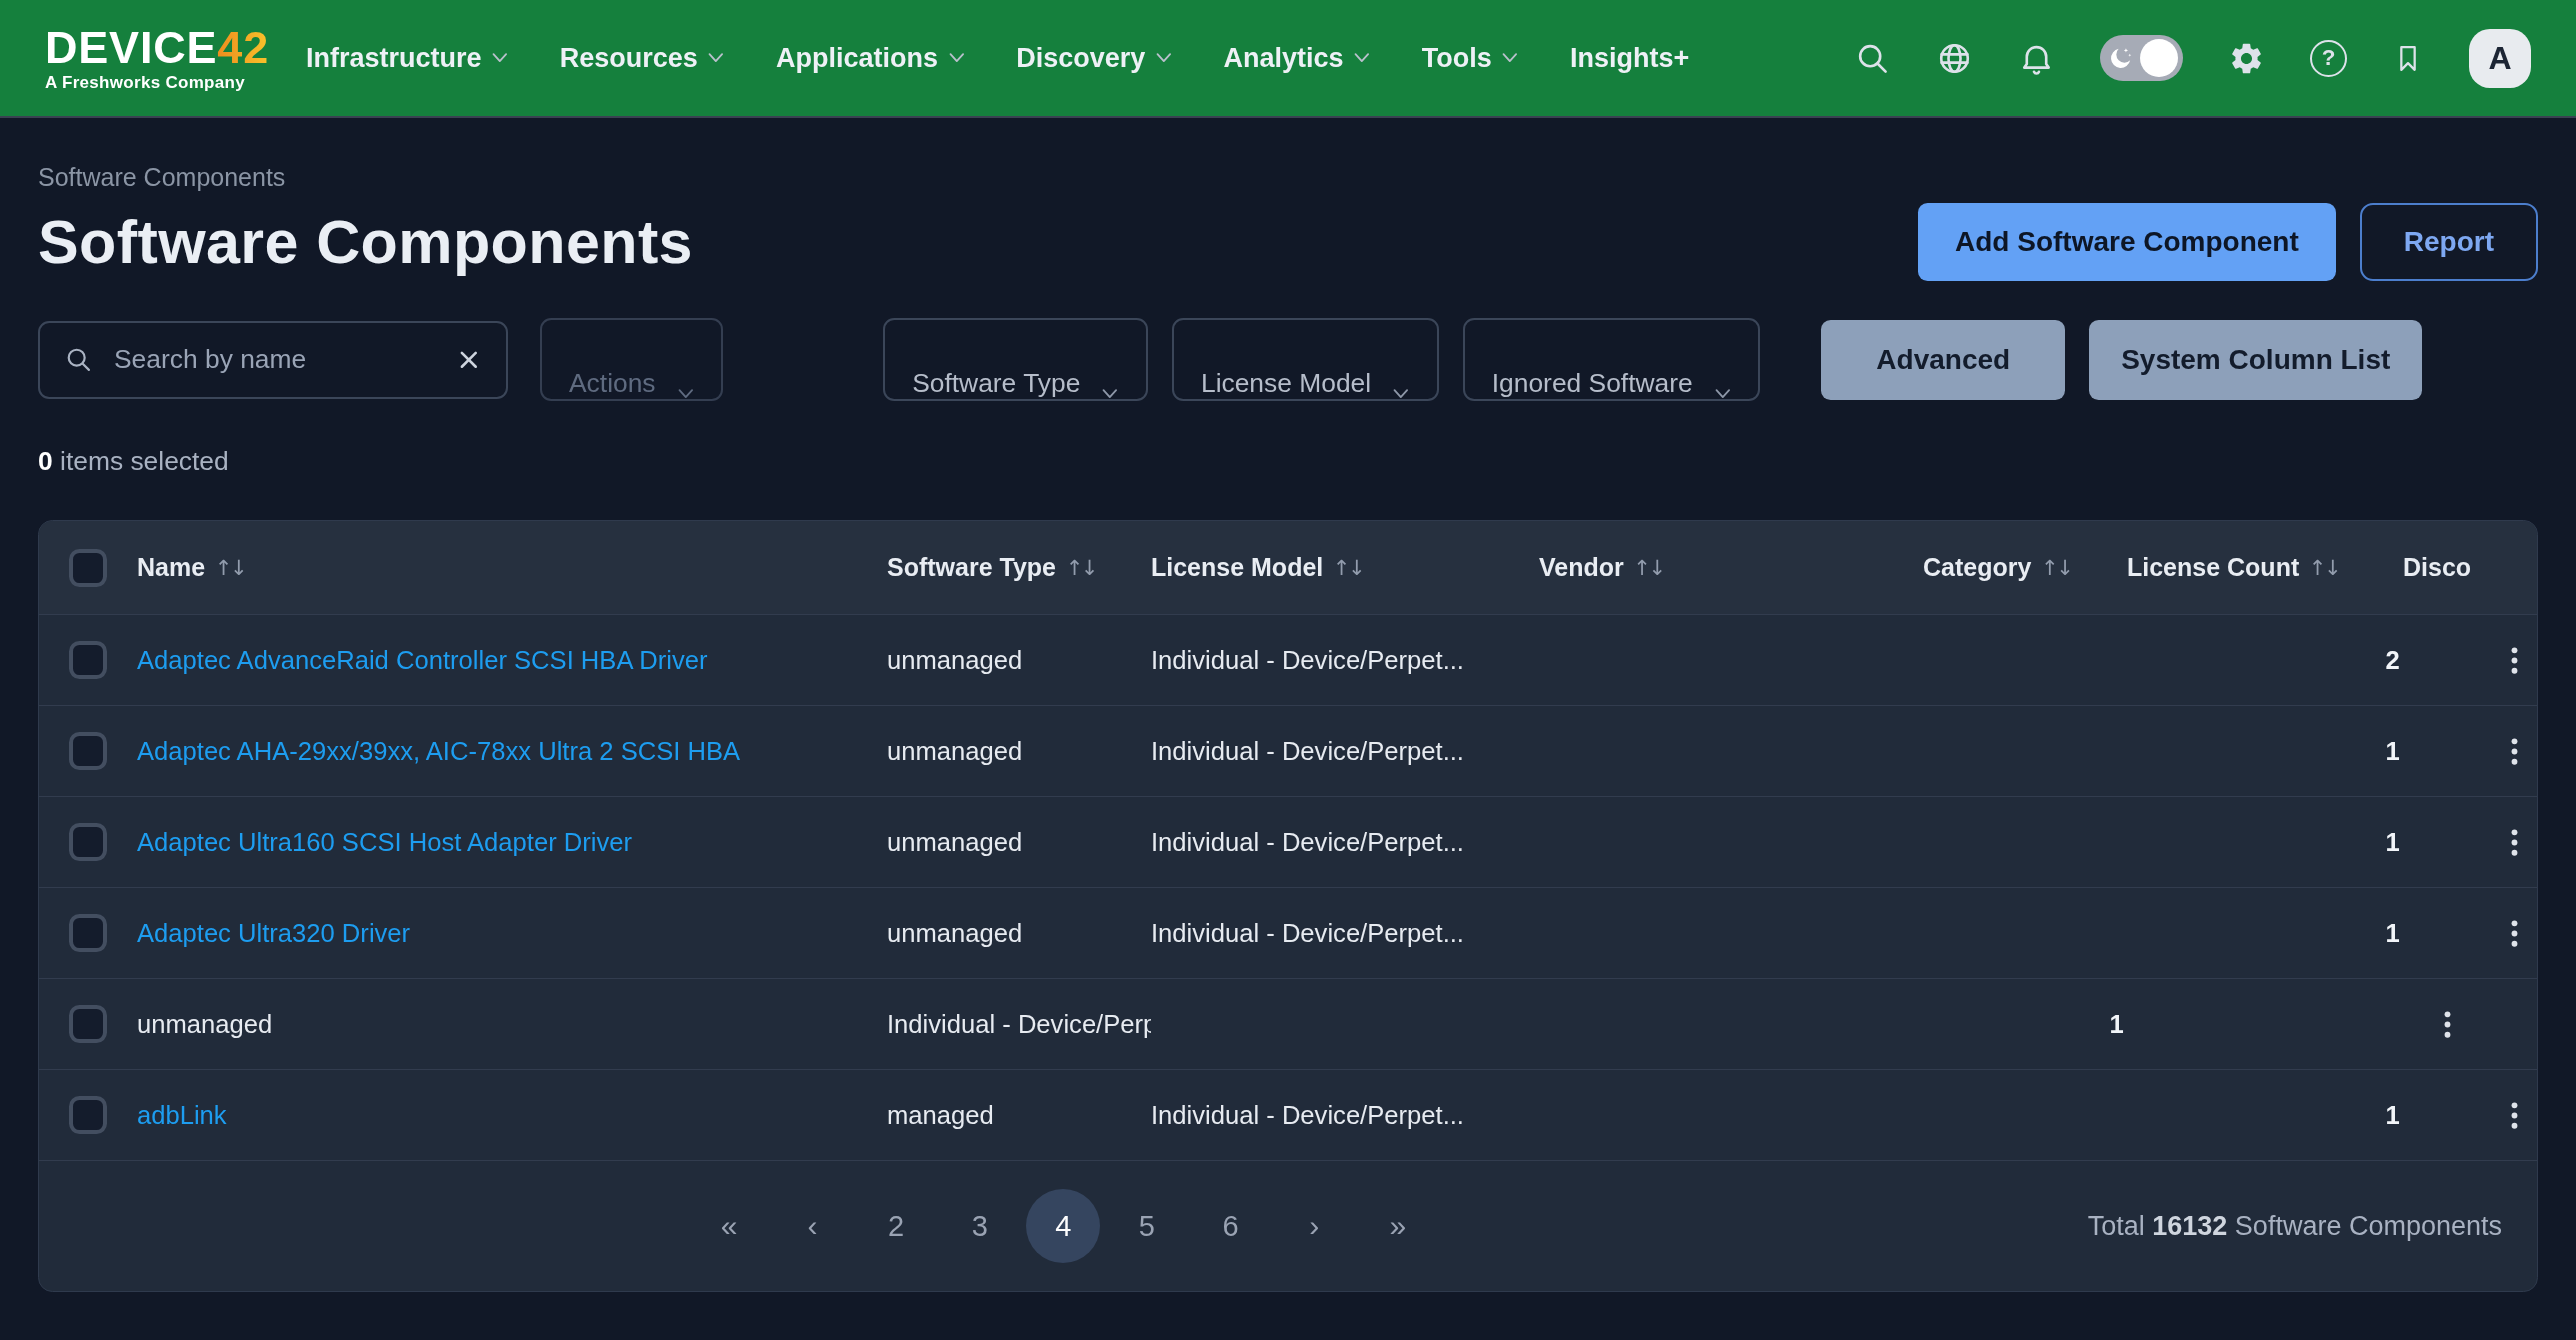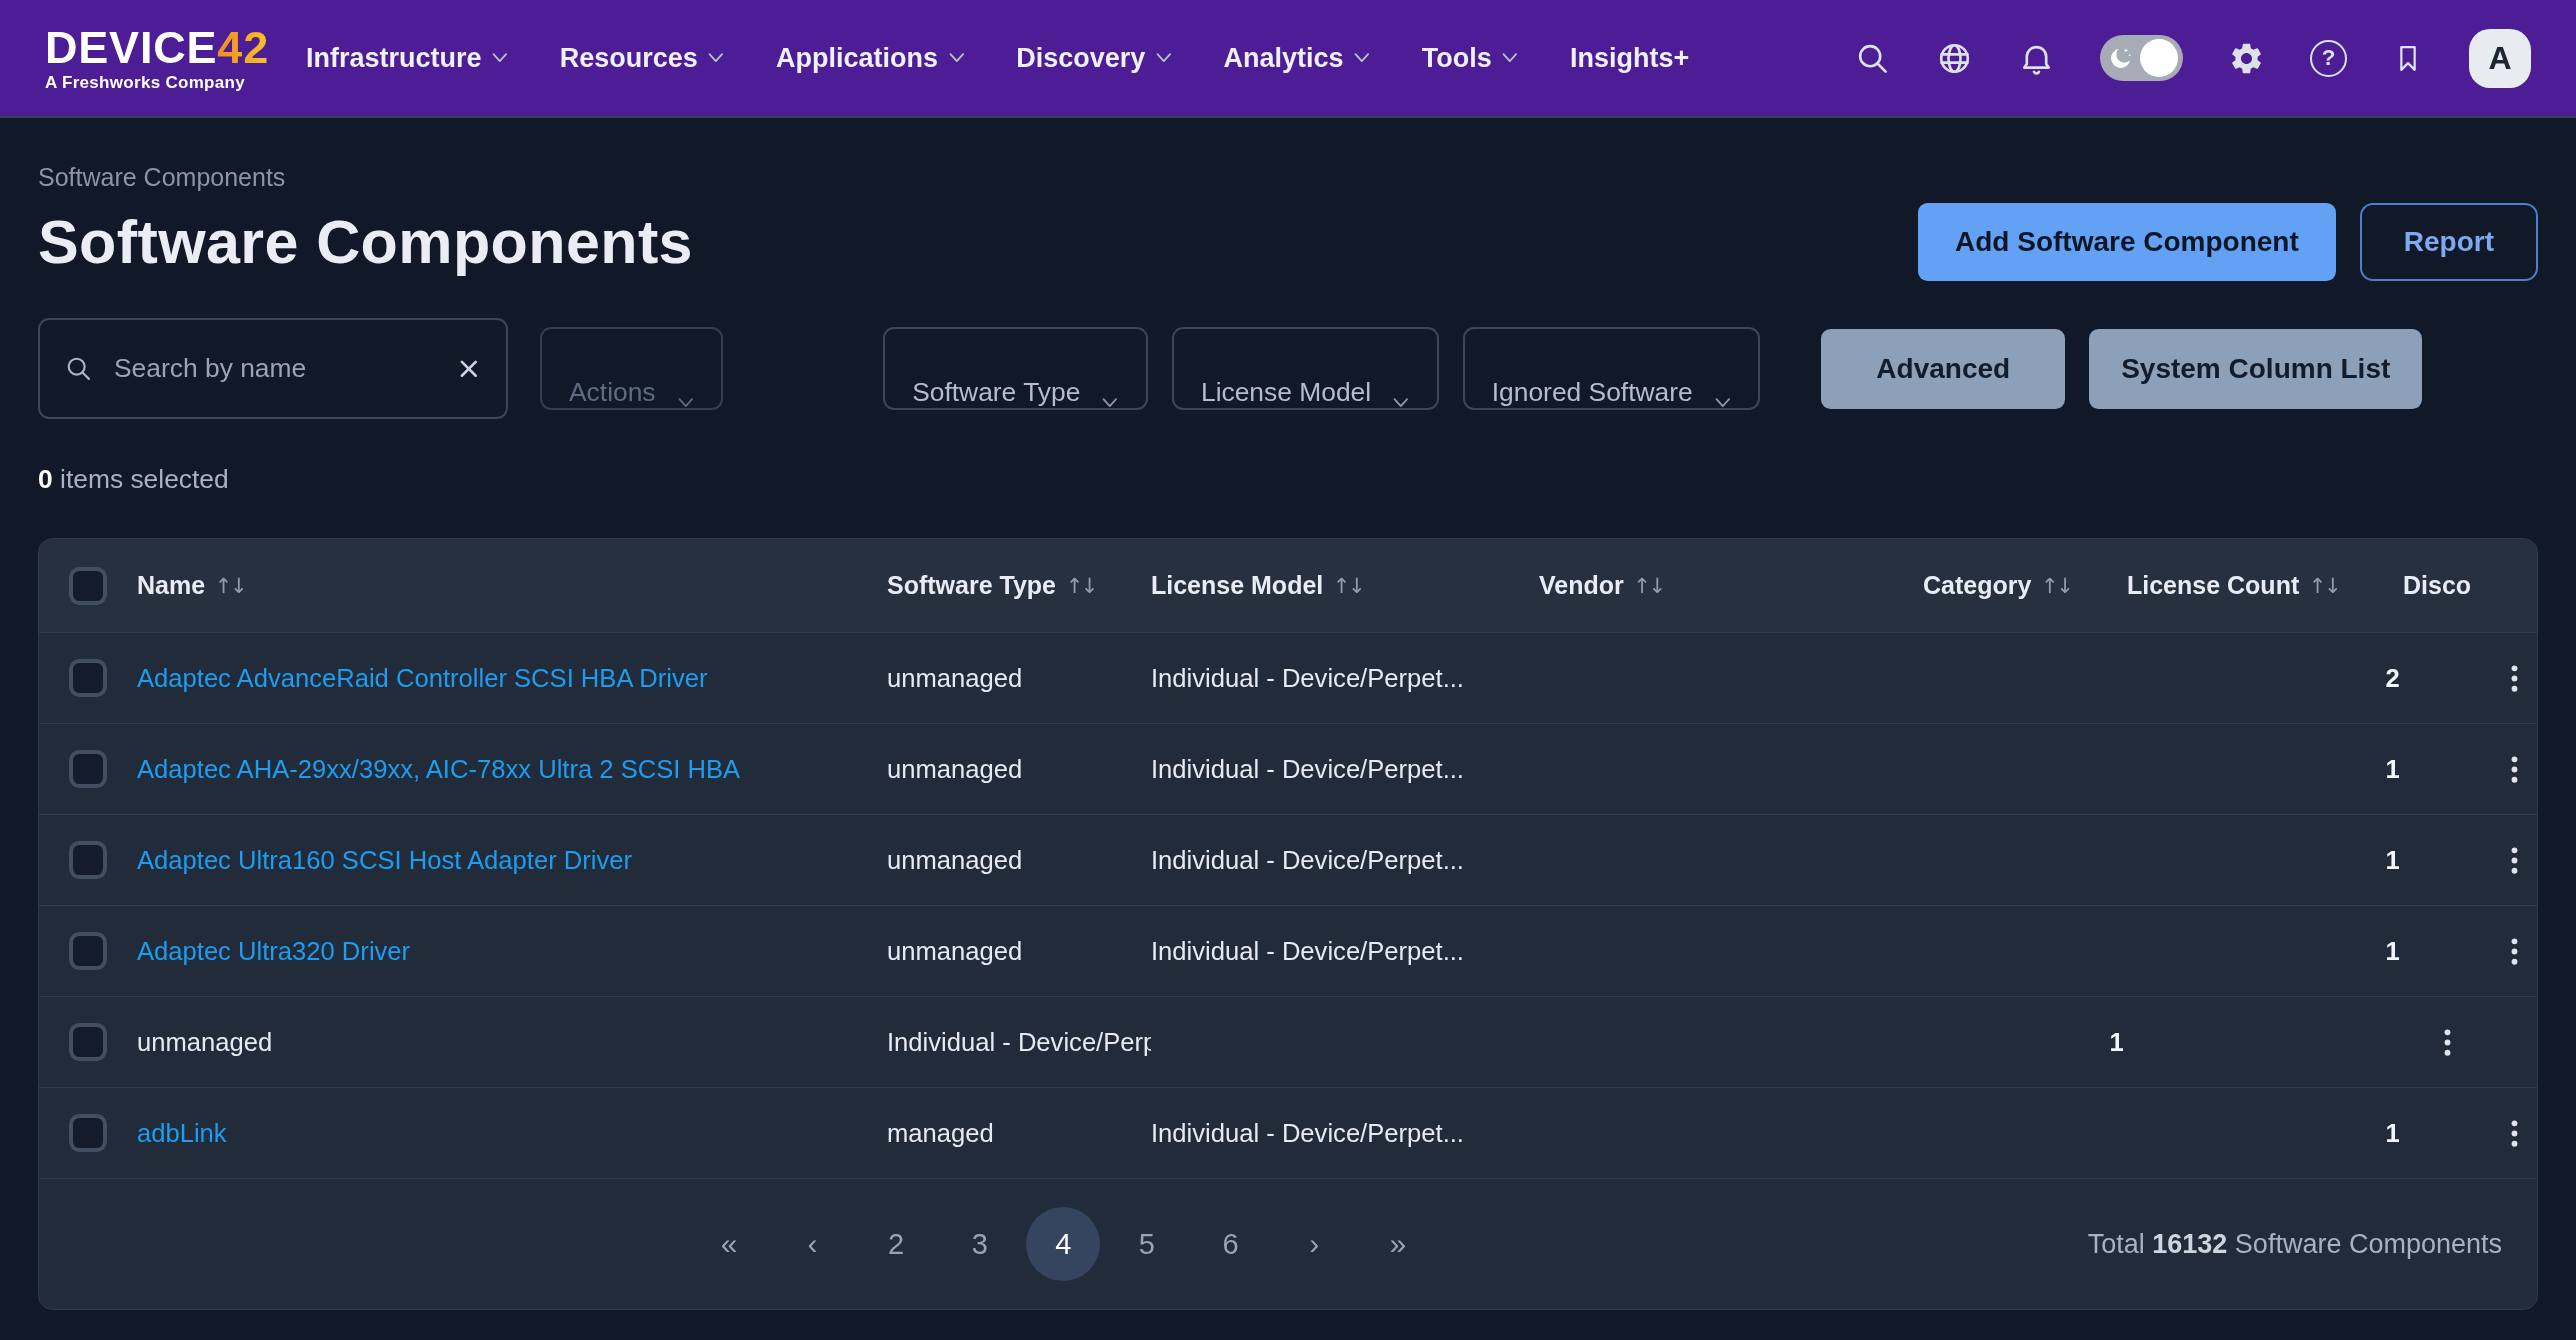--- a/index.html
+++ b/index.html
@@ -4,21 +4,21 @@
 <style>
   html,body{margin:0;padding:0;background:#0c1220;}
   .screen{
     width:2576px;height:1341px;position:relative;overflow:hidden;
     background:#111827;
     font-family:"Liberation Sans", sans-serif;
     color:#e7ebf1;
   }
   
   .topnav{
-    height:118px;background:#4c1d95;border-bottom:2.4px solid #3a4252;
+    height:118px;background:#15803d;border-bottom:2.4px solid #3a4252;
     display:flex;align-items:center;padding:0 45px;box-sizing:border-box;
   }
   .logo{display:flex;flex-direction:column;line-height:1;cursor:pointer;}
   .logo-main{font-size:45px;font-weight:800;letter-spacing:0.8px;color:#ffffff;display:flex;}
   .logo-accent{
     background:linear-gradient(90deg,#ee8d1e,#f9c22b);
     -webkit-background-clip:text;background-clip:text;color:transparent;
   }
   .logo-tag{font-size:17px;font-weight:700;color:#ffffff;margin-top:4.8px;letter-spacing:0.3px;}
   .nav-items{display:flex;align-items:center;gap:51px;margin-left:37px;list-style:none;padding:0;}
@@ -41,21 +41,21 @@
   .breadcrumb{margin-top:45px;font-size:25px;color:#8b95a5;cursor:pointer;}
   .title-row{display:flex;align-items:center;margin-top:11.2px;}
   .page-title{font-size:61px;font-weight:800;letter-spacing:0.4px;color:#eaeef4;margin:0;}
   .title-actions{margin-left:auto;display:flex;align-items:center;gap:24px;}
   .btn-primary{height:78px;padding:0 37px;border-radius:9.6px;background:#63a1f5;color:#0d1626;
     font-size:28px;font-weight:700;display:flex;align-items:center;cursor:pointer;white-space:nowrap;}
   .btn-outline{height:78px;padding:0 42px;border-radius:13px;border:2.4px solid #4c7ecd;color:#7ea8f2;
     font-size:28px;font-weight:700;display:flex;align-items:center;cursor:pointer;box-sizing:border-box;}
   
   .filter-row{margin-top:37px;display:flex;align-items:center;}
-  .searchbox{width:470px;height:101px;border:2px solid #3b4659;border-radius:11.2px;display:flex;align-items:center;
+  .searchbox{width:470px;height:78px;border:2px solid #3b4659;border-radius:11.2px;display:flex;align-items:center;
     padding:8px 24px;box-sizing:border-box;gap:19px;}
   .searchbox svg{flex:none;}
   .searchbox input{flex:1;background:transparent;border:none;outline:none;color:#e7ebf1;font-size:26.4px;font-family:inherit;min-width:0;}
   .searchbox input::placeholder{color:#9aa4b6;}
   .sicon{width:29px;height:29px;}
   .sicon .st{fill:none;stroke:#aab3c3;stroke-width:1.8;stroke-linecap:round;}
   .clear-x{width:25.6px;height:25.6px;cursor:pointer;}
   .clear-x line{stroke:#ced4de;stroke-width:2.4;stroke-linecap:round;}
   .dd{height:83px;border:2px solid #3b4659;border-radius:11.2px;display:flex;align-items:flex-end;justify-content:center;
     gap:21px;font-size:26.4px;color:#b6bdca;padding:0 27px;box-sizing:border-box;cursor:pointer;white-space:nowrap;}

